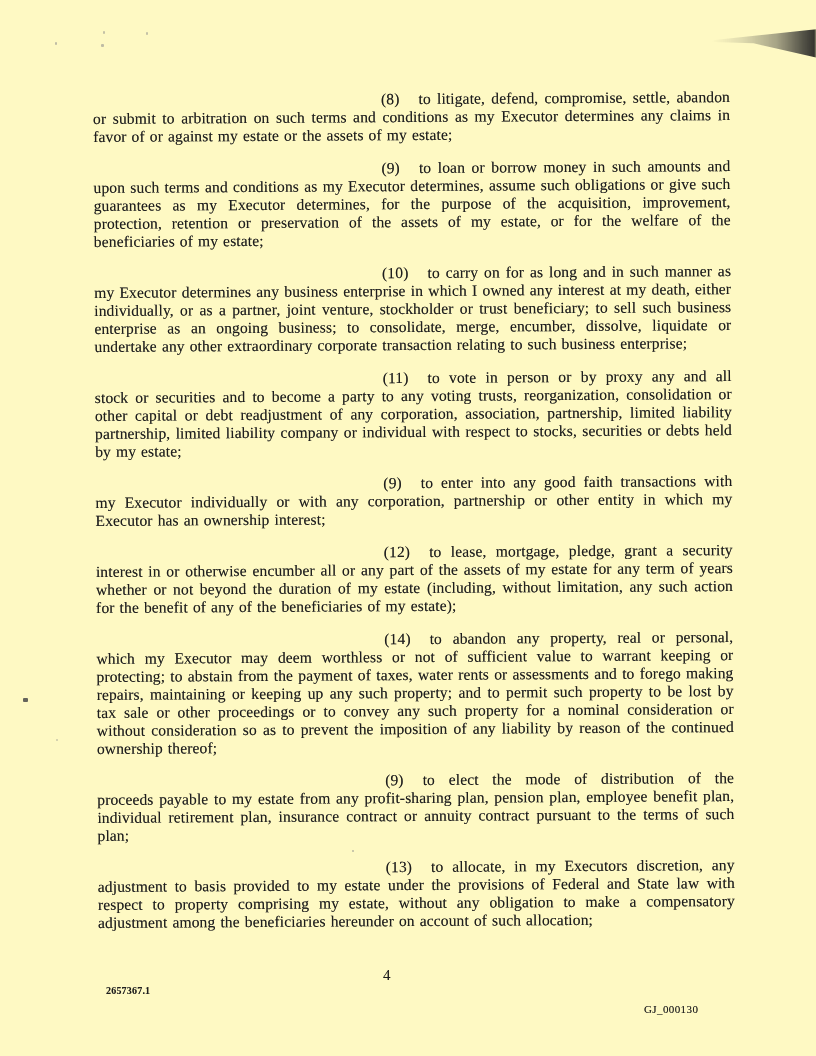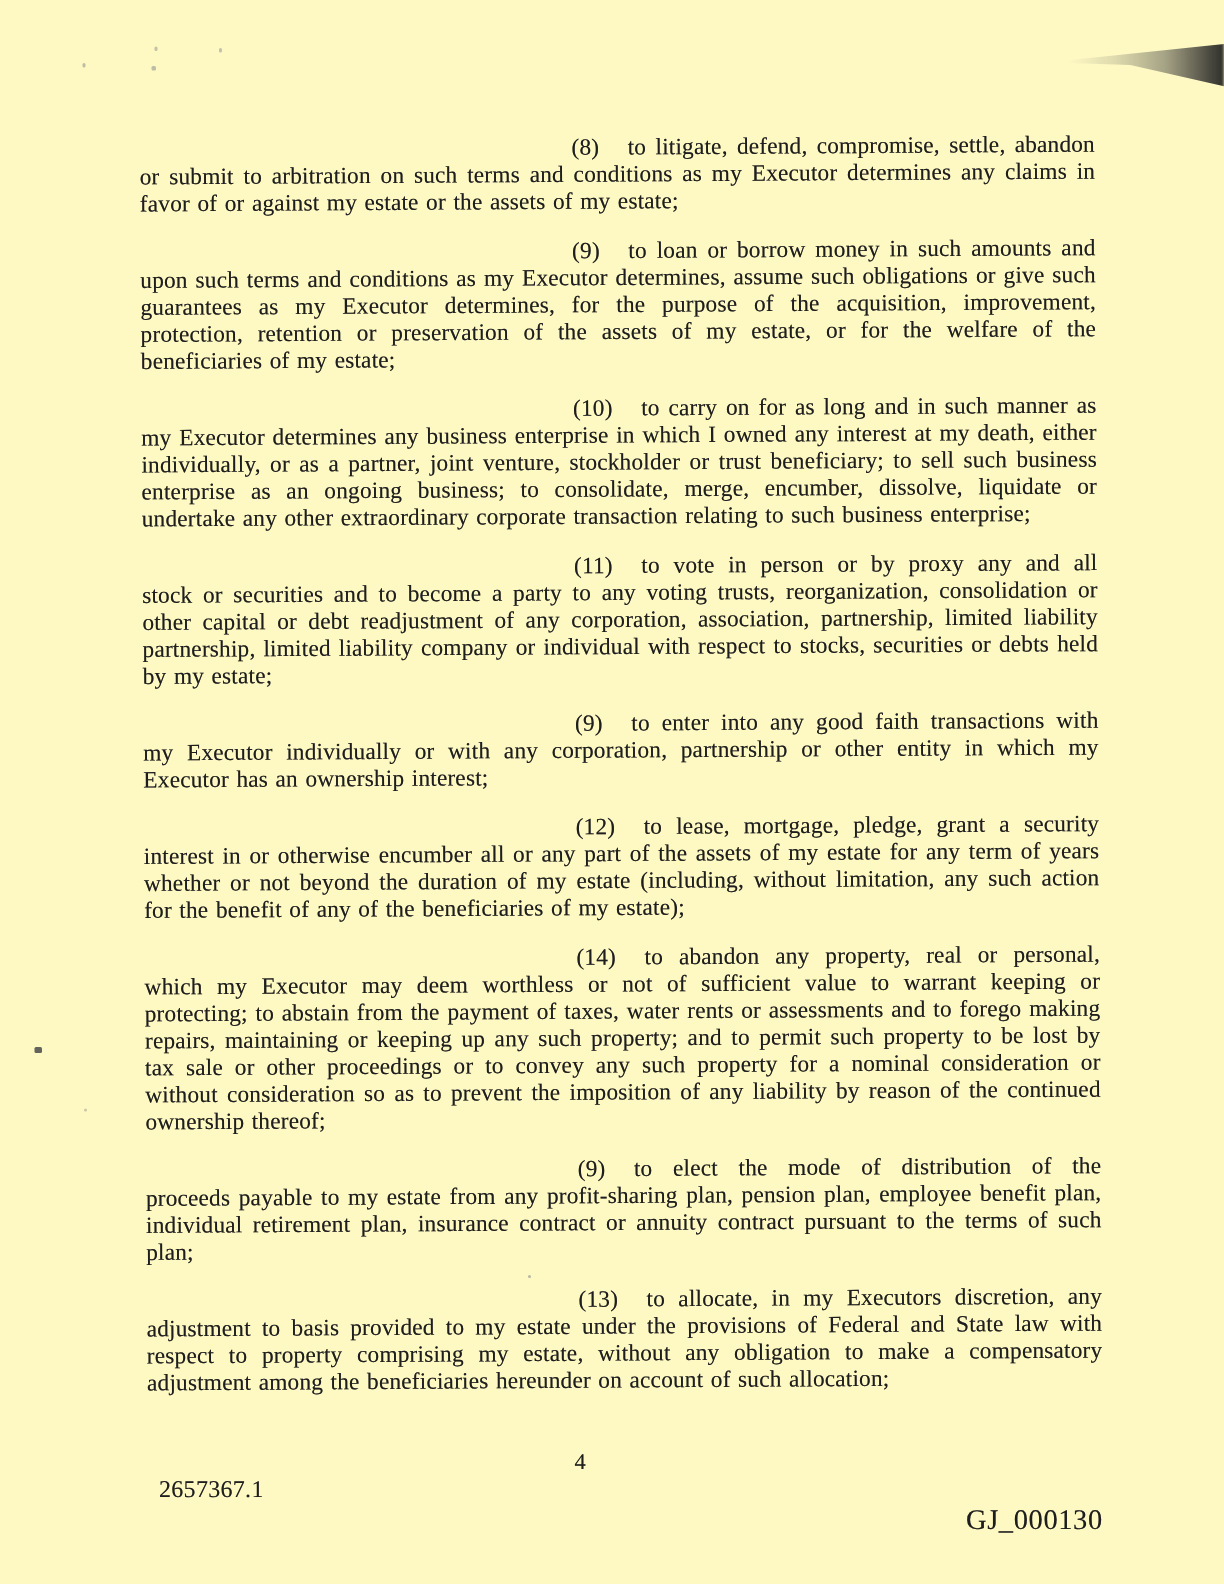--- a/index.html
+++ b/index.html
@@ -36,29 +36,30 @@
     position: absolute;
     left: 383px;
     top: 967px;
     font-size: 15px;
     text-shadow: 0 0 0.3px rgba(30,30,30,0.5);
   }
   .footer-left {
     position: absolute;
     left: 106px;
     top: 985px;
-    font-size: 16px;
+    font-size: 10px;
     letter-spacing: 0.2px;
     text-shadow: 0 0 0.3px rgba(30,30,30,0.45);
+    font-weight: bold;
   }
   .bates {
     position: absolute;
     left: 644px;
     top: 1003px;
-    font-size: 19px;
+    font-size: 11px;
     letter-spacing: 0.4px;
     text-shadow: 0 0 0.3px rgba(30,30,30,0.5);
   }
   
   .corner-smudge {
     position: absolute;
     left: 712px;
     top: 28px;
     width: 104px;
     height: 32px;

